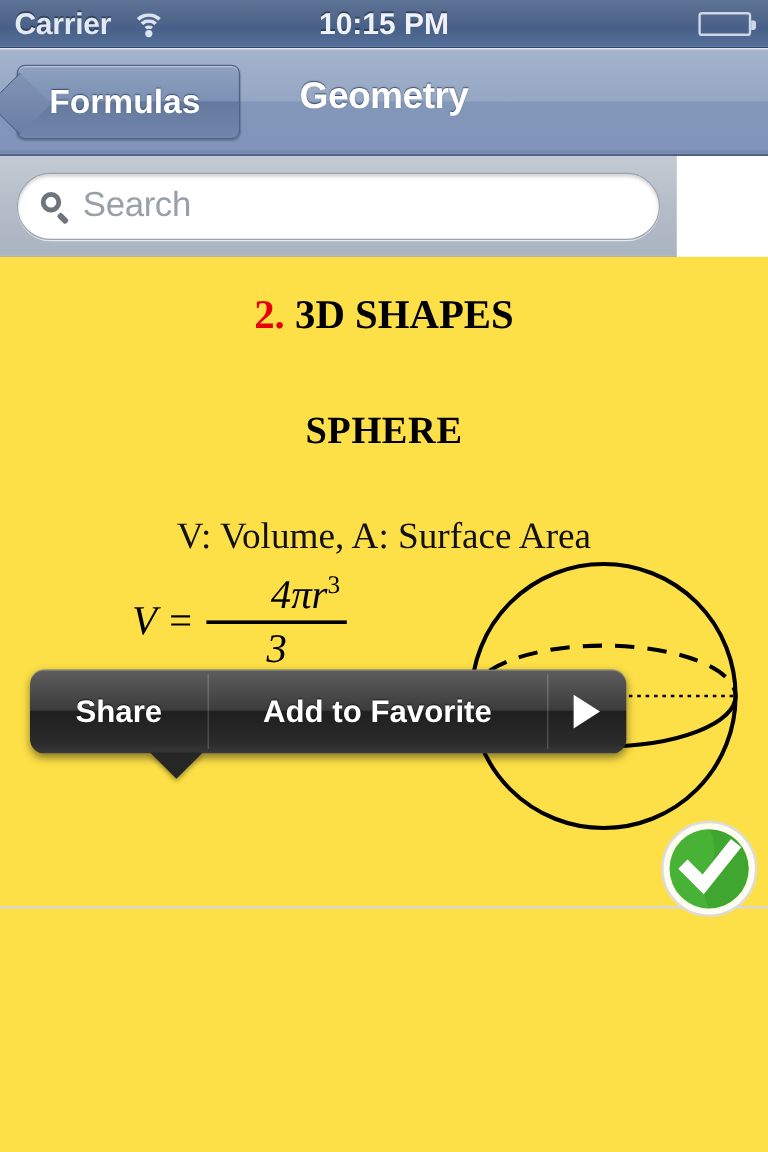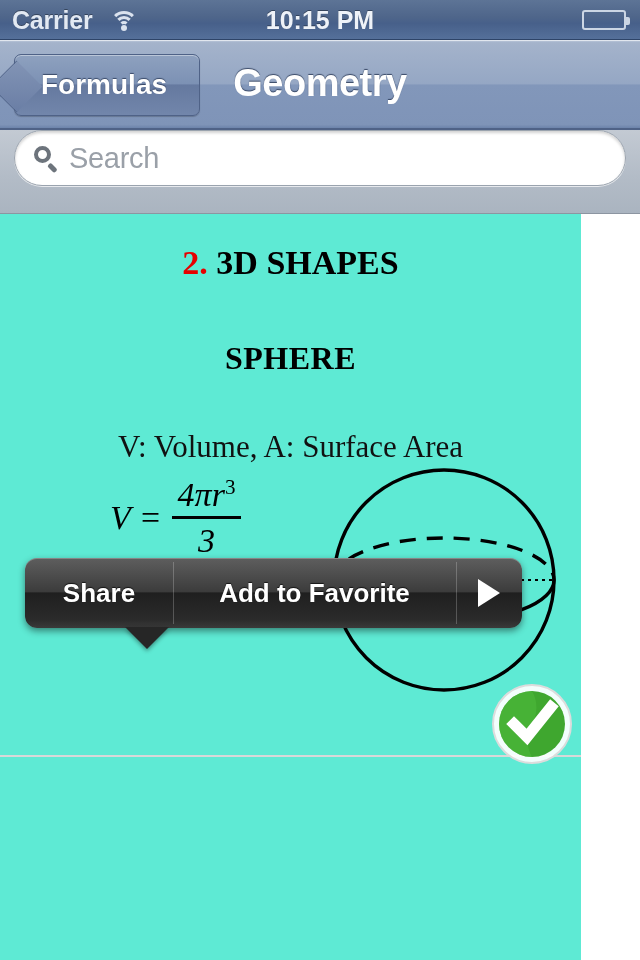--- a/index.html
+++ b/index.html
@@ -78,21 +78,21 @@
     width: 640px; height: 90px;
     background: linear-gradient(to bottom,
         #c2cdde 0%, #a4b3cb 3%, #95a7c4 50%, #8297ba 51%, #7f94b8 96%, #6d84ab 100%);
     border-bottom: 2px solid #4f6député;
     border-bottom: 2px solid #4f6287;
     box-shadow: inset 0 1px 0 rgba(255,255,255,.55);
   }
   #nav-title {
     position: absolute; left: 0; right: 0; top: 22px;
     text-align: center;
-    font-size: 38px; font-weight: bold; color: #ffffff;
+    font-size: 31px; font-weight: bold; color: #ffffff;
     text-shadow: 0 -1px 1px rgba(40,55,85,.85);
     letter-spacing: -0.5px;
   }
   #back-button {
     position: absolute; left: 14px; top: 14px;
     height: 62px; padding: 0 32px 0 26px;
     display: flex; align-items: center;
     background: linear-gradient(to bottom, #8ea1bf 0%, #7c91b4 48%, #65799f 50%, #7286ab 100%);
     border: 1px solid #4f6287;
     border-radius: 7px;
@@ -112,24 +112,24 @@
   }
   #back-label {
     position: relative; z-index: 2;
     font-size: 28px; font-weight: bold; color: #fff;
     text-shadow: 0 -1px 1px rgba(40,55,85,.8);
   }
 
   
   #search-bar {
     position: absolute; top: 130px; left: 0;
-    width: 640px; height: 84px;
+    width: 564px; height: 84px;
     background: linear-gradient(to bottom, #c3cad3 0%, #b3bcc7 55%, #aab4c0 100%);
     border-bottom: 1px solid #8c95a1;
-    display: flex; align-items: flex-start;
+    display: flex; align-items: center;
     padding: 0 14px;
   }
   #search-field {
     flex: 1; height: 56px;
     background: #ffffff;
     border: 1px solid #9aa3ae;
     border-radius: 30px;
     box-shadow: inset 0 2px 3px rgba(0,0,0,.18), 0 1px 0 rgba(255,255,255,.7);
     display: flex; align-items: center;
     padding: 0 18px;
@@ -149,22 +149,22 @@
     transform: rotate(45deg); border-radius: 2px;
     transform-origin: left center;
   }
   #search-placeholder {
     font-size: 29px; color: #9aa0a8; letter-spacing: -0.3px;
   }
 
   
   #content {
     position: absolute; top: 214px; left: 0;
-    width: 581px; height: 746px;
-    background: #5eead4;
+    width: 640px; height: 746px;
+    background: #fde047;
     overflow: hidden;
   }
 
   .section-title {
     text-align: center;
     font-family: "Liberation Serif", "DejaVu Serif", serif;
     font-size: 34px; font-weight: bold;
     margin-top: 30px;
   }
   #section-number { color: #e60000; }
@@ -187,21 +187,21 @@
     font-family: "Liberation Serif", "DejaVu Serif", serif;
     font-style: italic;
   }
   .frac-row {
     display: flex; align-items: center; font-size: 34px;
   }
   .frac {
     display: inline-flex; flex-direction: column; align-items: center;
     margin-left: 10px;
   }
-  .frac .num { padding: 0 6px 2px; }
+  .frac .num { padding: 0 6px 2px; margin-left: 48px; }
   .frac .bar { width: 100%; height: 3px; background: #000; }
   .frac .den { padding: 3px 6px 0; }
   sup { font-size: 0.62em; vertical-align: super; font-style: normal; }
 
   #formula-area-2 {
     position: absolute; left: 110px; top: 130px;
     font-family: "Liberation Serif", "DejaVu Serif", serif;
     font-style: italic; font-size: 34px;
   }
 

